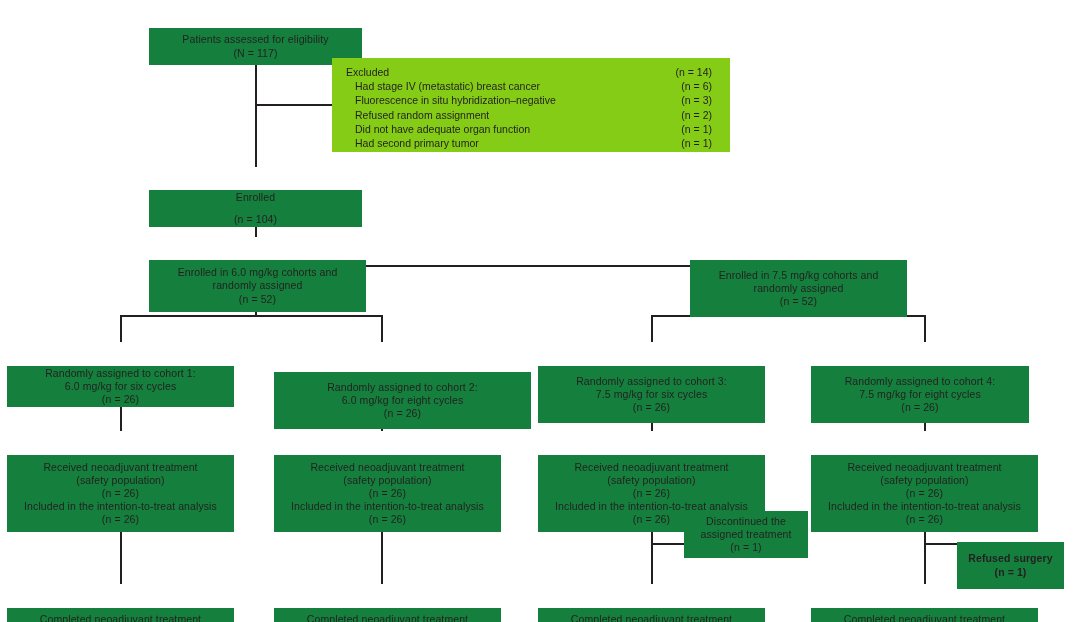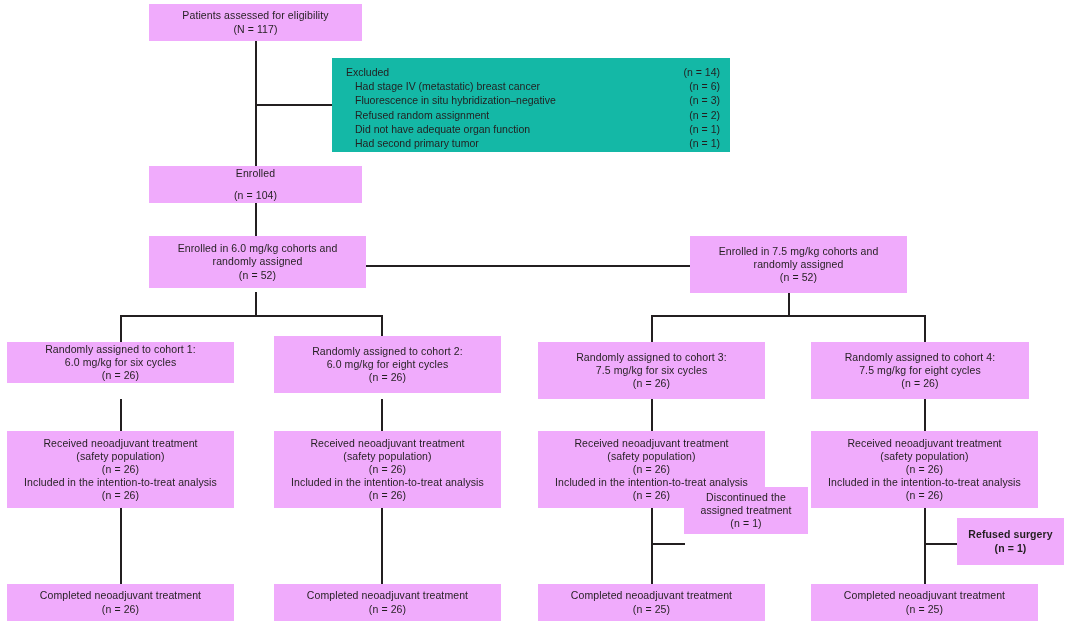--- a/index.html
+++ b/index.html
@@ -14,45 +14,46 @@
   }
   #diagram {
     position: relative;
     width: 1080px;
     height: 622px;
     background: #ffffff;
     overflow: hidden;
   }
   .box {
     position: absolute;
-    background: #f0abfc;
+    background: #15803d;
     box-sizing: border-box;
     display: flex;
     flex-direction: column;
     align-items: center;
     justify-content: center;
     text-align: center;
     font-size: 10.5px;
     line-height: 13.2px;
     letter-spacing: 0.1px;
     color: #231f20;
     padding: 11px 6px;
+    margin-top: 24px;
   }
   .box .ln {
     display: block;
     white-space: nowrap;
   }
   .excluded-box {
     position: absolute;
-    background: #14b8a6;
+    background: #84cc16;
     box-sizing: border-box;
     font-size: 10.5px;
     line-height: 14.2px;
     color: #231f20;
-    padding: 7px 8px 7px 14px;
+    padding: 7px 16px 7px 14px;
   }
   .exc-label { display: inline-block; }
   .exc-label.indent { padding-left: 9px; }
   .exc-n {
     position: absolute;
     right: 2px;
     text-align: right;
     width: 46px;
   }
   .exc-rowwrap { position: relative; }
@@ -145,21 +146,21 @@
     <span class="ln">randomly assigned</span>
     <span class="ln">(n = 52)</span>
   </div>
 
   <div class="box" style="left:7px; top:342px; width:227px; height:41px;">
     <span class="ln">Randomly assigned to cohort 1:</span>
     <span class="ln">6.0 mg/kg for six cycles</span>
     <span class="ln">(n = 26)</span>
   </div>
 
-  <div class="box" style="left:274px; top:336px; width:227px; height:57px;">
+  <div class="box" style="left:274px; top:348px; width:257px; height:57px;">
     <span class="ln">Randomly assigned to cohort 2:</span>
     <span class="ln">6.0 mg/kg for eight cycles</span>
     <span class="ln">(n = 26)</span>
   </div>
 
   <div class="box" style="left:538px; top:342px; width:227px; height:57px;">
     <span class="ln">Randomly assigned to cohort 3:</span>
     <span class="ln">7.5 mg/kg for six cycles</span>
     <span class="ln">(n = 26)</span>
   </div>

